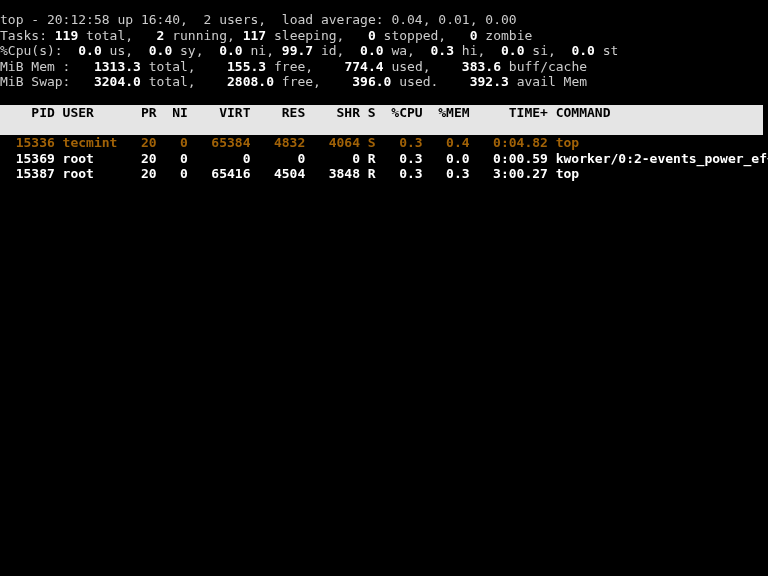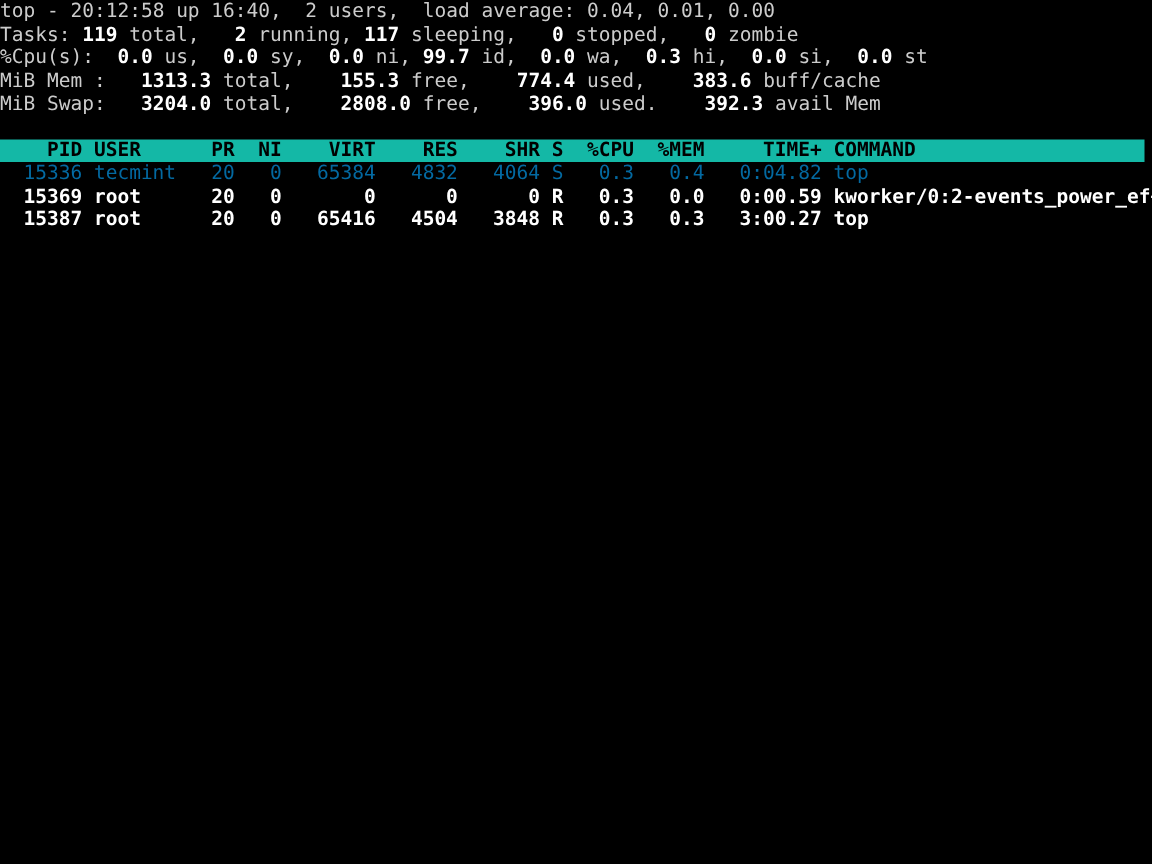--- a/index.html
+++ b/index.html
@@ -20,49 +20,49 @@
   .screen {
     position: relative;
     width: 768px;
     height: 576px;
     background: #000000;
     overflow: hidden;
   }
   .term {
     position: absolute;
     left: 0;
-    top: 0;
+    top: 12px;
     width: 768px;
   }
   .line {
     white-space: pre;
     height: 15.5px;
     letter-spacing: 0px;
   }
   .bold { color: #ffffff; font-weight: bold; }
   .norm { color: #cccccc; font-weight: normal; }
 
   
   .hdrbar {
-    background: #14b8a6;
+    background: #e5e5e5;
     color: #000000;
     font-weight: bold;
     white-space: pre;
-    height: 15px;
+    height: 30px;
     width: 763px;
     display: block;
   }
   .blank {
     height: 15.5px;
   }
   .proc {
     white-space: pre;
     height: 15.5px;
   }
-  .proc.dimrow { color: #0369a1; font-weight: normal; }
+  .proc.dimrow { color: #a16207; font-weight: bold; }
   .proc.boldrow { color: #ffffff; font-weight: bold; }
 </style>
 </head>
 <body>
 
 <div class="screen">
   <div class="term">
 
     <div class="line"><span class="norm">top -</span><span class="norm"> </span><span class="norm">20:12:58</span><span class="norm"> </span><span class="norm">up</span><span class="norm"> </span><span class="norm">16:40,</span><span class="norm">  </span><span class="norm">2</span><span class="norm"> </span><span class="norm">users,</span><span class="norm">  </span><span class="norm">load average:</span><span class="norm"> </span><span class="norm">0.04,</span><span class="norm"> </span><span class="norm">0.01,</span><span class="norm"> </span><span class="norm">0.00</span></div>
 

